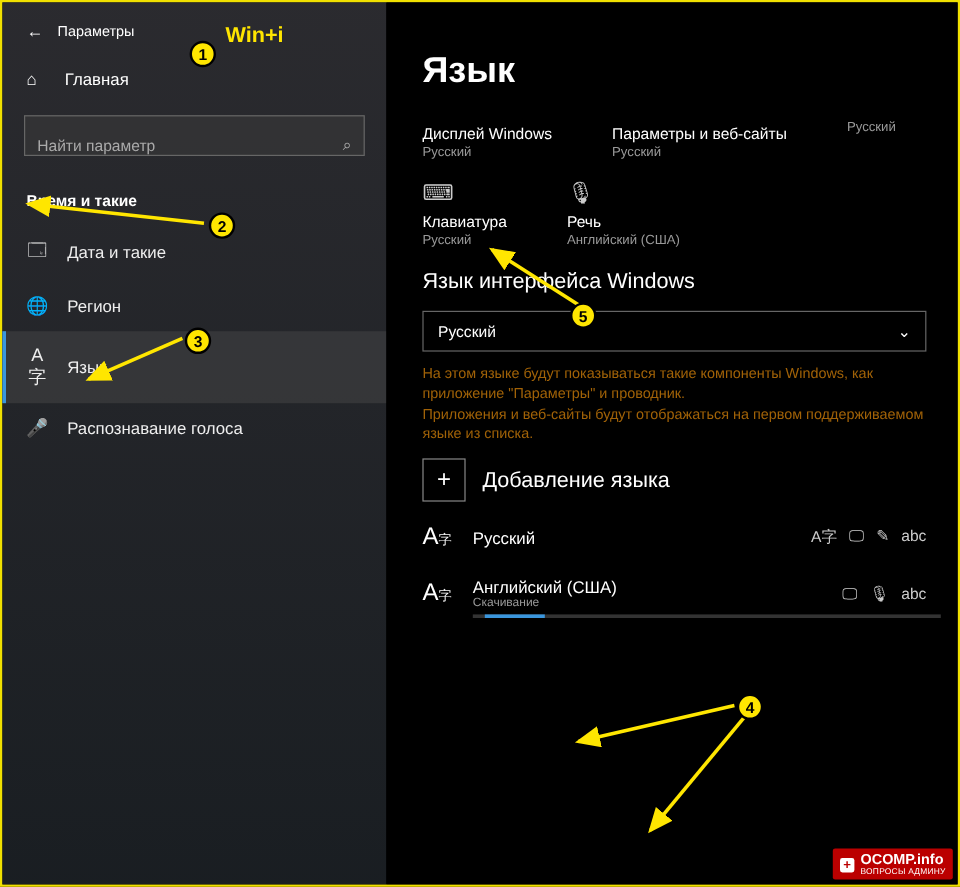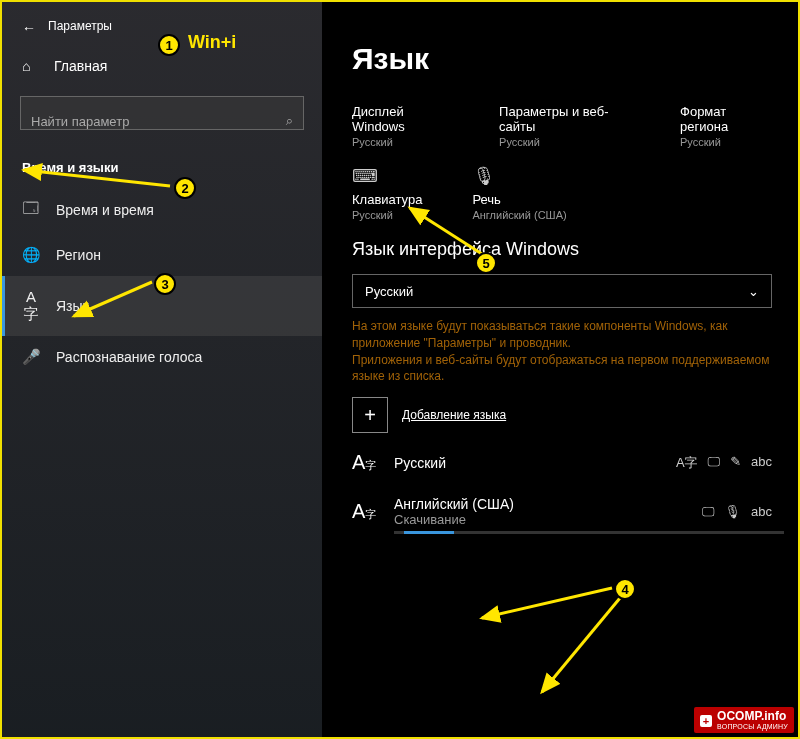--- a/index.html
+++ b/index.html
@@ -126,32 +126,32 @@
   }
   .add-lang .plusbox {
     width: 36px; height: 36px;
     border: 1px solid #888;
     display: flex;
     align-items: center;
     justify-content: center;
     font-size: 20px;
     font-weight: 300;
   }
-  .add-lang .alabel { font-size: 12px; text-decoration: underline; }
+  .add-lang .alabel { font-size: 18px; }
   .lang-entry {
     display: flex;
     align-items: center;
     gap: 14px;
     margin-top: 18px;
     width: 420px;
   }
   .lang-entry .licon { font-size: 20px; width: 28px; }
   .lang-entry .linfo { display: flex; flex-direction: column; flex: 1; }
   .lang-entry .lname { font-size: 14px; }
-  .lang-entry .lstatus { font-size: 13px; color: #999; }
+  .lang-entry .lstatus { font-size: 10px; color: #999; }
   .lang-entry .licons { display: flex; gap: 10px; font-size: 13px; color: #ccc; }
   .progress {
     height: 3px;
     width: 390px;
     background: #333;
     margin-top: 4px;
     margin-left: 42px;
     position: relative;
   }
   .progress .bar { position: absolute; left: 10px; height: 100%; width: 50px; background: #3a96dd; }
@@ -207,25 +207,25 @@
   <div class="home-row">
     <span class="icon">⌂</span>
     <span>Главная</span>
   </div>
 
   <div class="search-box">
     <span>Найти параметр</span>
     <span>⌕</span>
   </div>
 
-  <div class="section-label">Время и языки</div>
+  <div class="section-label">Время и такие</div>
 
   <div class="nav-item">
     <span class="nicon">🗔</span>
-    <span>Время и время</span>
+    <span>Дата и такие</span>
   </div>
   <div class="nav-item">
     <span class="nicon">🌐</span>
     <span>Регион</span>
   </div>
   <div class="nav-item active">
     <span class="nicon">A字</span>
     <span>Язык</span>
   </div>
   <div class="nav-item">
@@ -240,21 +240,20 @@
   <div class="tile-row">
     <div class="tile">
       <div class="tlabel">Дисплей Windows</div>
       <div class="tsub">Русский</div>
     </div>
     <div class="tile">
       <div class="tlabel">Параметры и веб-сайты</div>
       <div class="tsub">Русский</div>
     </div>
     <div class="tile">
-      <div class="tlabel">Формат региона</div>
       <div class="tsub">Русский</div>
     </div>
   </div>
 
   <div class="tile-row" style="margin-bottom:10px;">
     <div class="tile">
       <div class="ticon">⌨</div>
       <div class="tlabel">Клавиатура</div>
       <div class="tsub">Русский</div>
     </div>
@@ -303,21 +302,21 @@
       <span>🎙</span>
       <span>abc</span>
     </div>
   </div>
   <div class="progress">
     <div class="bar"></div>
   </div>
 </div>
 
 <div class="anno" style="top:32px; left:156px;">1</div>
-<div class="anno-text" style="top:30px; left:186px;">Win+i</div>
+<div class="anno-text" style="top:17px; left:186px;">Win+i</div>
 
 <div class="anno" style="top:175px; left:172px;">2</div>
 <div class="anno" style="top:271px; left:152px;">3</div>
 <div class="anno" style="top:576px; left:612px;">4</div>
 <div class="anno" style="top:250px; left:473px;">5</div>
 
 <svg class="arrow-svg" style="top:160px; left:10px;" width="170" height="40">
   <defs>
       <marker id="ah1" markerWidth="8" markerHeight="8" refX="6" refY="3" orient="auto">
         <polygon points="0,0 7,3 0,6" fill="#ffe600"></polygon>

